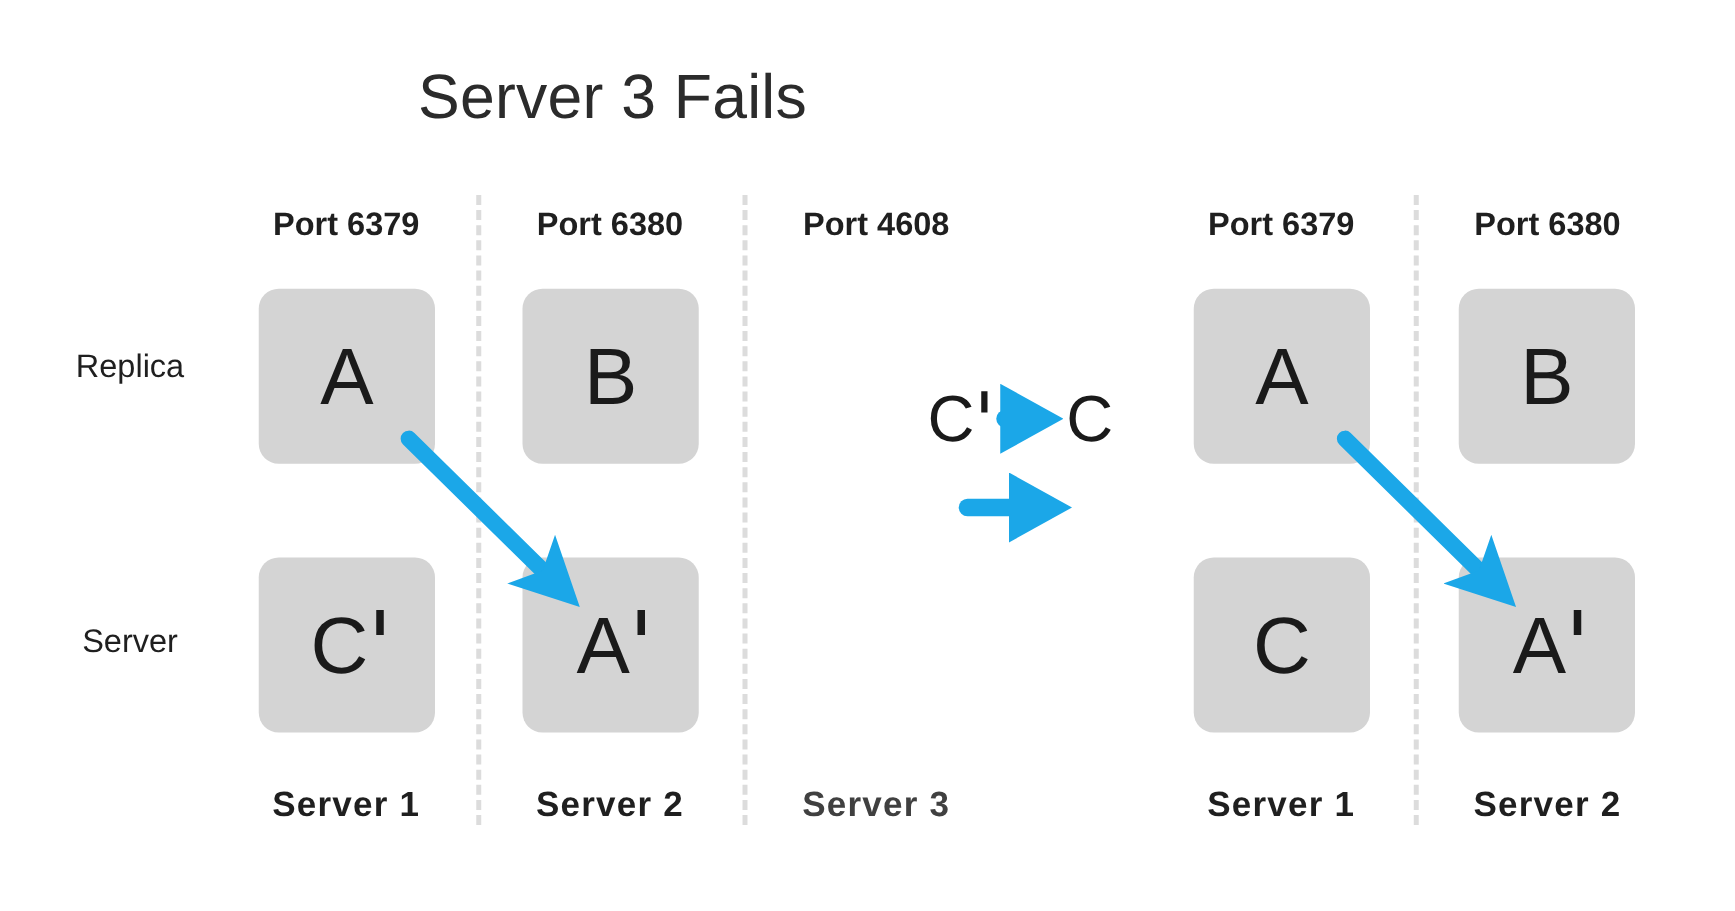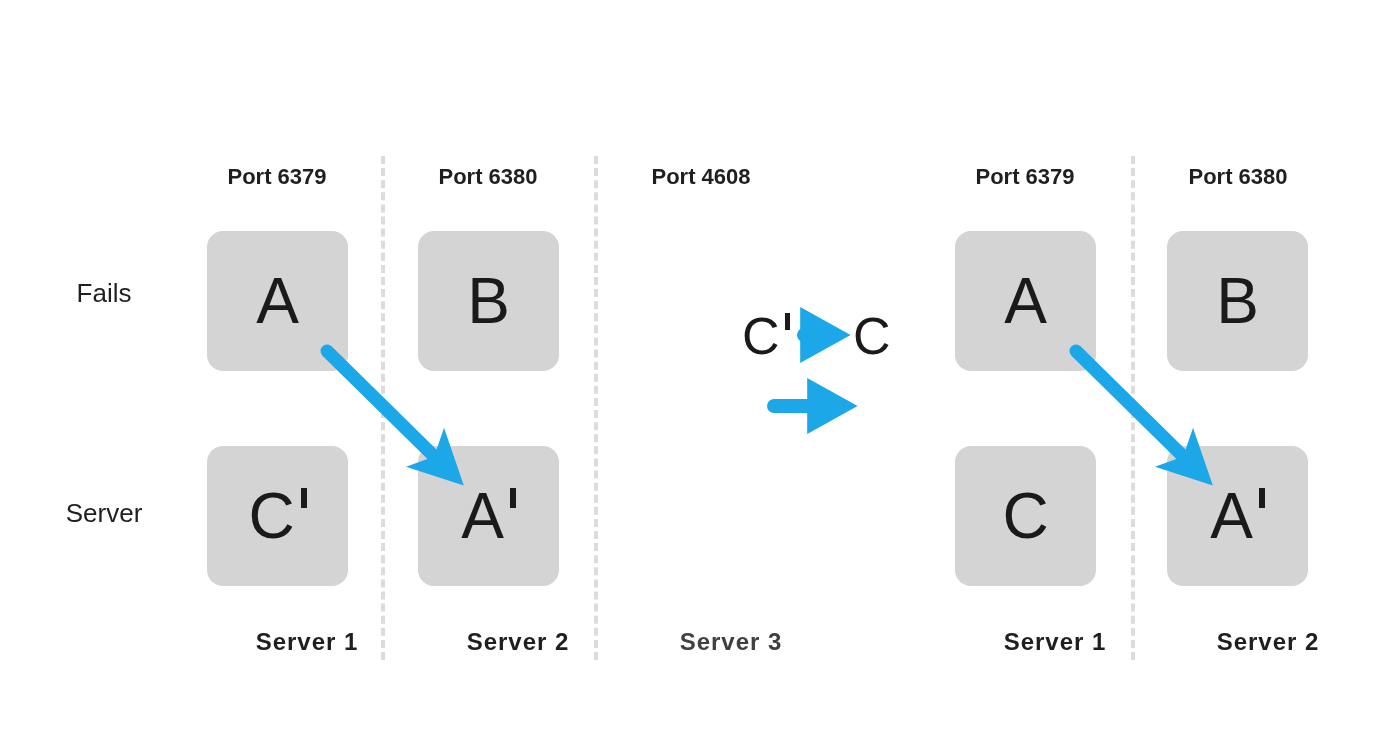--- a/index.html
+++ b/index.html
@@ -31,37 +31,36 @@
     white-space: nowrap;
   }
   .divider {
     position: absolute;
     width: 4px;
     border-left: 4px dashed #dcdcdc;
     box-sizing: border-box;
   }
   .port-label {
     position: absolute;
-    font-size: 22px;
+    font-size: 26px;
     font-weight: 700;
     color: #1f1f1f;
     text-align: left;
     white-space: nowrap;
     transform: translateX(-50%);
   }
   .server-label {
     position: absolute;
-    font-size: 24px;
+    font-size: 28px;
     font-weight: 700;
     color: #1f1f1f;
     text-align: left;
     white-space: nowrap;
     transform: translateX(-50%);
     letter-spacing: 1px;
-    margin-left: 30px;
   }
   .server-label.dim {
     color: #404040;
   }
   .row-label {
     position: absolute;
     font-size: 26px;
     font-weight: 400;
     color: #1f1f1f;
     text-align: center;
@@ -116,26 +115,27 @@
     width: 1388px;
     height: 729px;
     pointer-events: none;
   }
 </style>
 </head>
 <body>
 
 <div id="canvas">
 
+  <div class="title">Server 3 Fails</div>
 
   <div class="divider" style="left:381px; top:156px; height:504px;"></div>
   <div class="divider" style="left:594px; top:156px; height:504px;"></div>
   <div class="divider" style="left:1131px; top:156px; height:504px;"></div>
 
-  <div class="row-label" style="left:104px; top:293px;">Fails</div>
+  <div class="row-label" style="left:104px; top:293px;">Replica</div>
   <div class="row-label" style="left:104px; top:513px;">Server</div>
 
   <div class="port-label" style="left:277px; top:164px;">Port 6379</div>
   <div class="port-label" style="left:488px; top:164px;">Port 6380</div>
   <div class="port-label" style="left:701px; top:164px;">Port 4608</div>
 
   <div class="node" style="left:207px; top:231px; width:141px; height:140px;">
     <span class="node-text">
         <span>A</span>
       </span>

